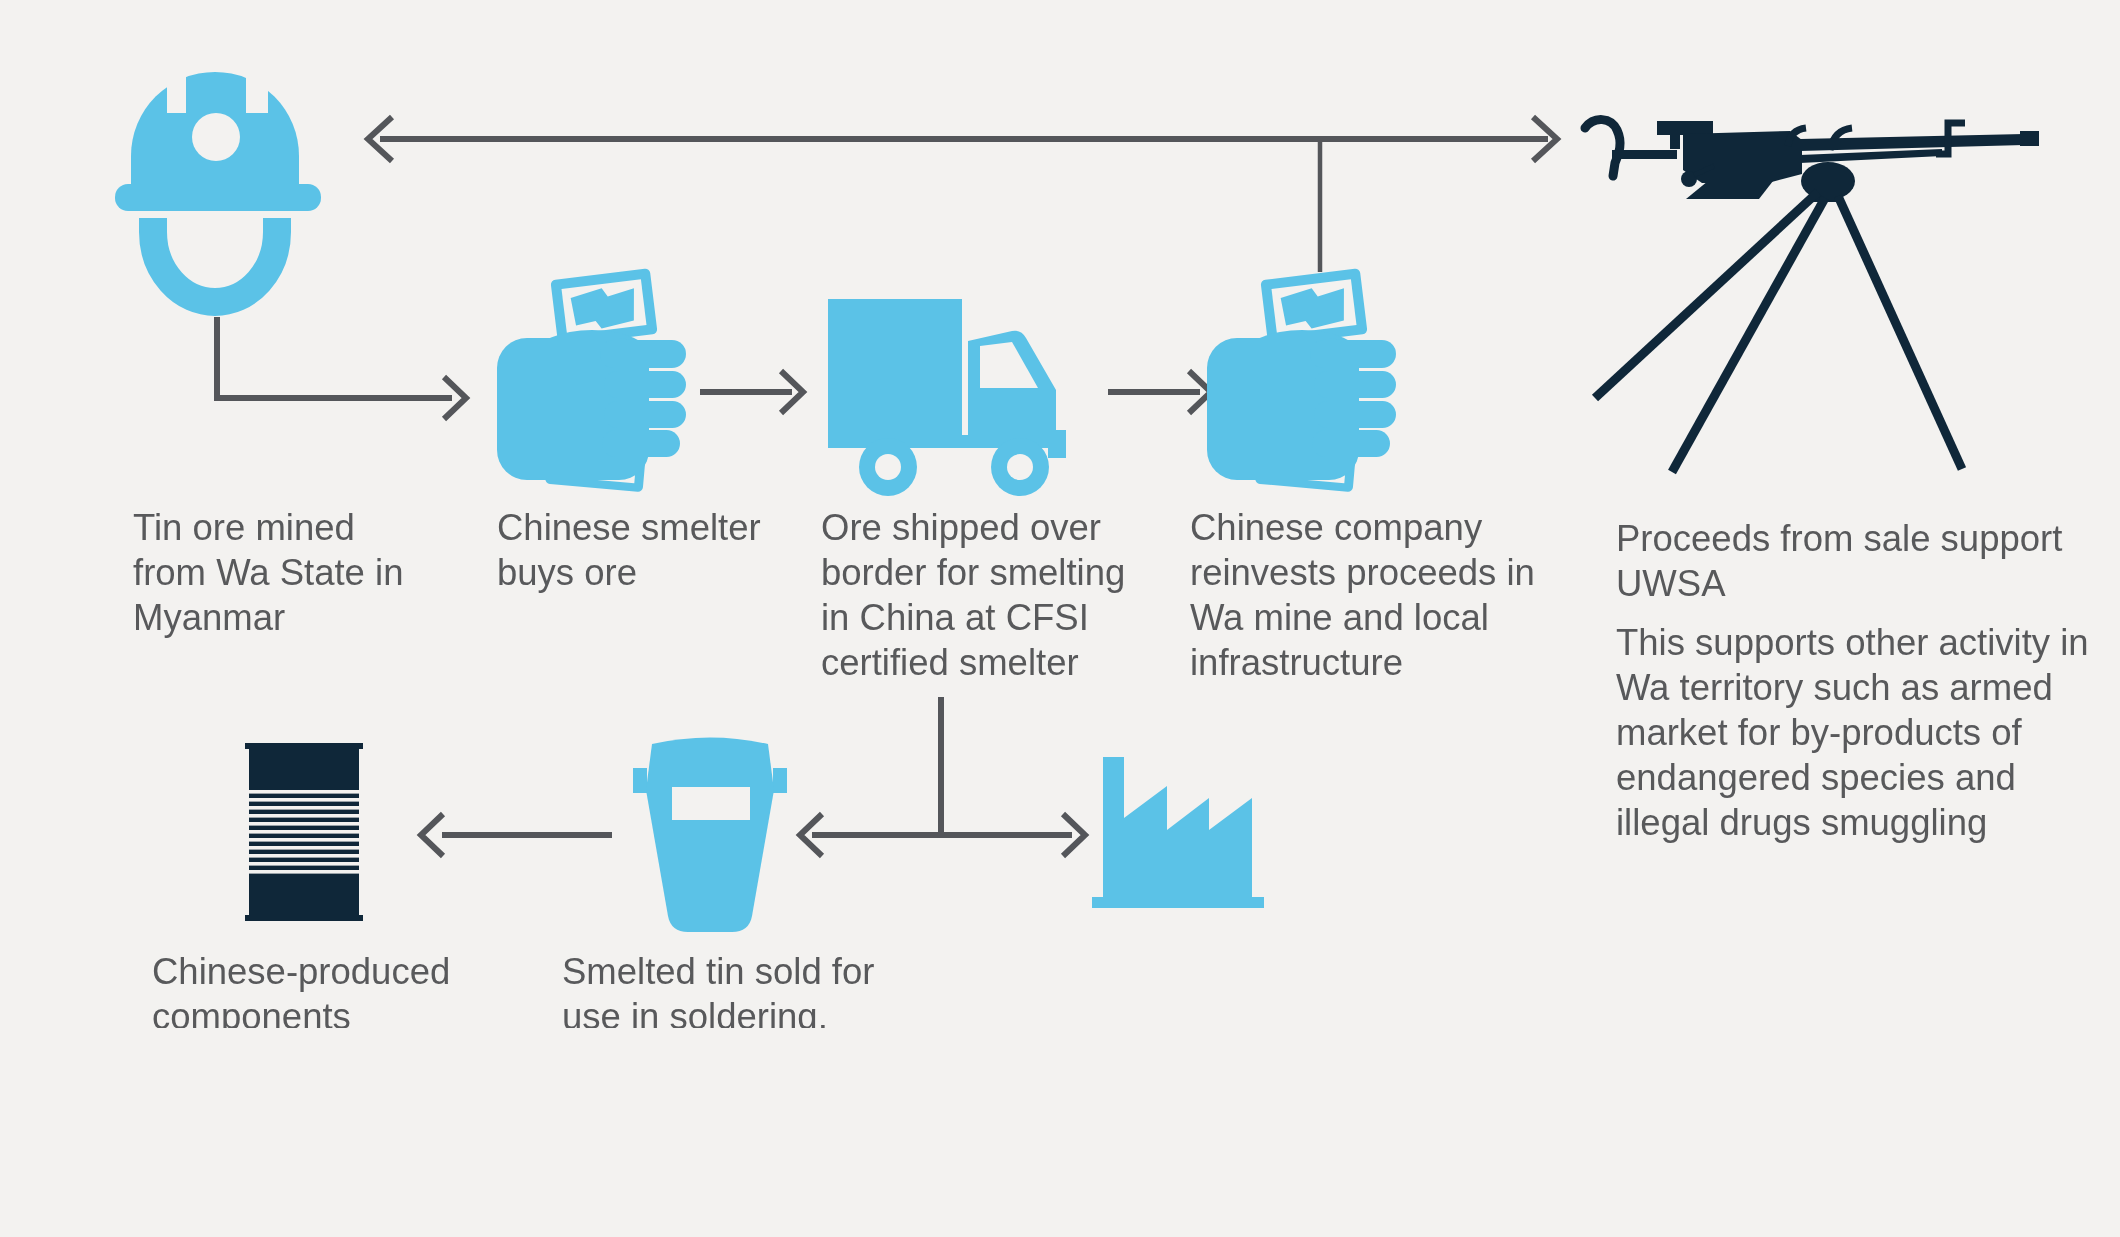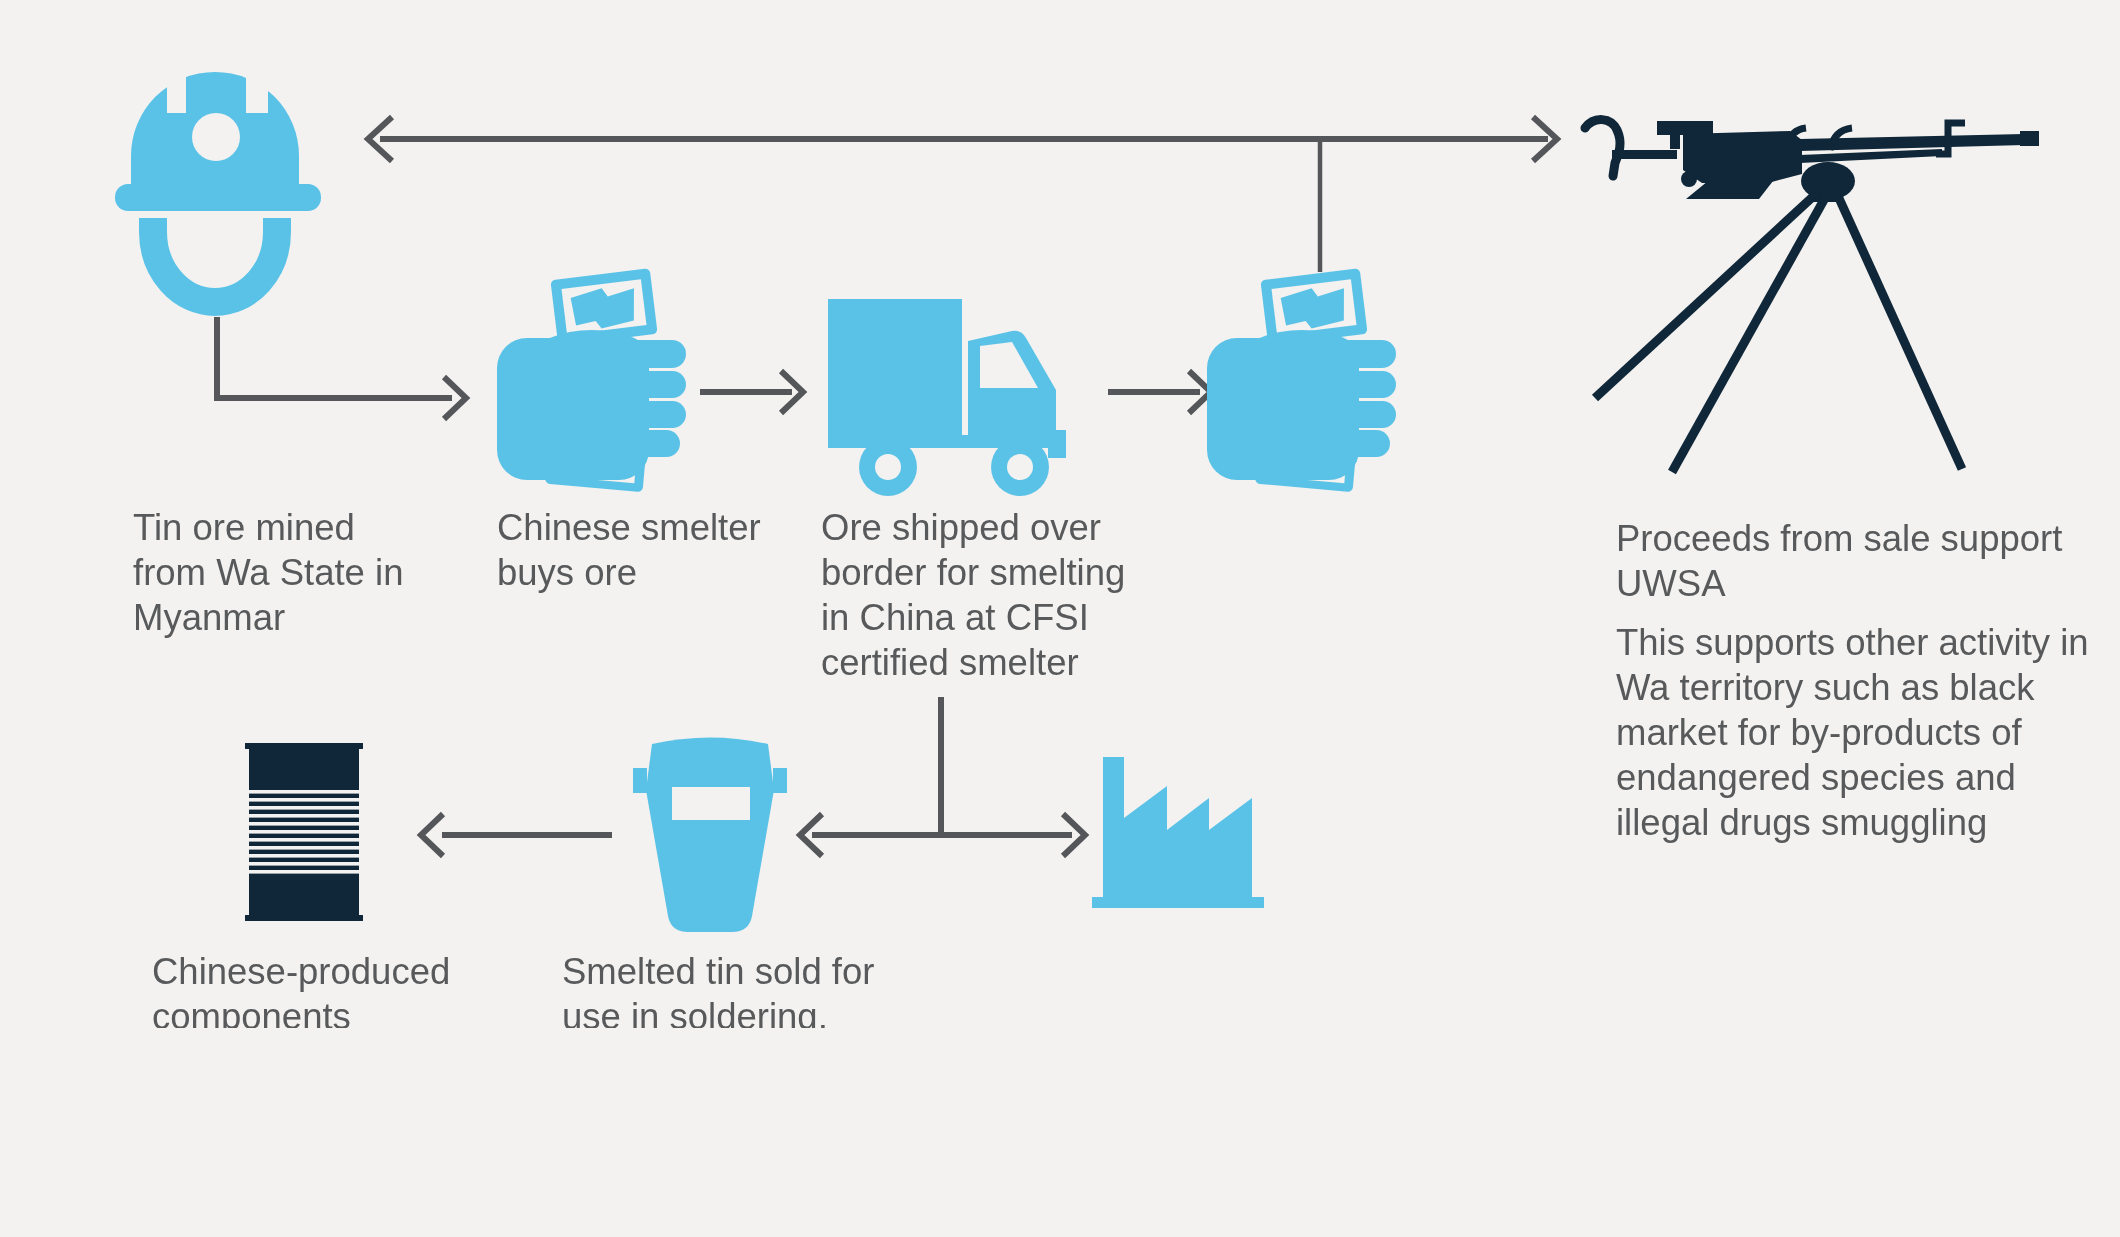--- a/index.html
+++ b/index.html
@@ -167,26 +167,30 @@
 Myanmar</div>
 
   <div class="caption" style="left:497px;top:505px;">Chinese smelter
 buys ore</div>
 
   <div class="caption" style="left:821px;top:505px;">Ore shipped over
 border for smelting
 in China at CFSI
 certified smelter</div>
 
+  <div class="caption" style="left:1190px;top:505px;">Chinese company
+reinvests proceeds in
+Wa mine and local
+infrastructure</div>
 
   <div class="notes">
     <p>Proceeds from sale support
 UWSA</p>
     <p>This supports other activity in
-Wa territory such as black
+Wa territory such as armed
 market for by-products of
 endangered species and
 illegal drugs smuggling</p>
   </div>
 
   <div class="caption" style="left:152px;top:949px;">Chinese-produced
 components
 containing conflict tin
 sold for use in
 multinational products</div>

